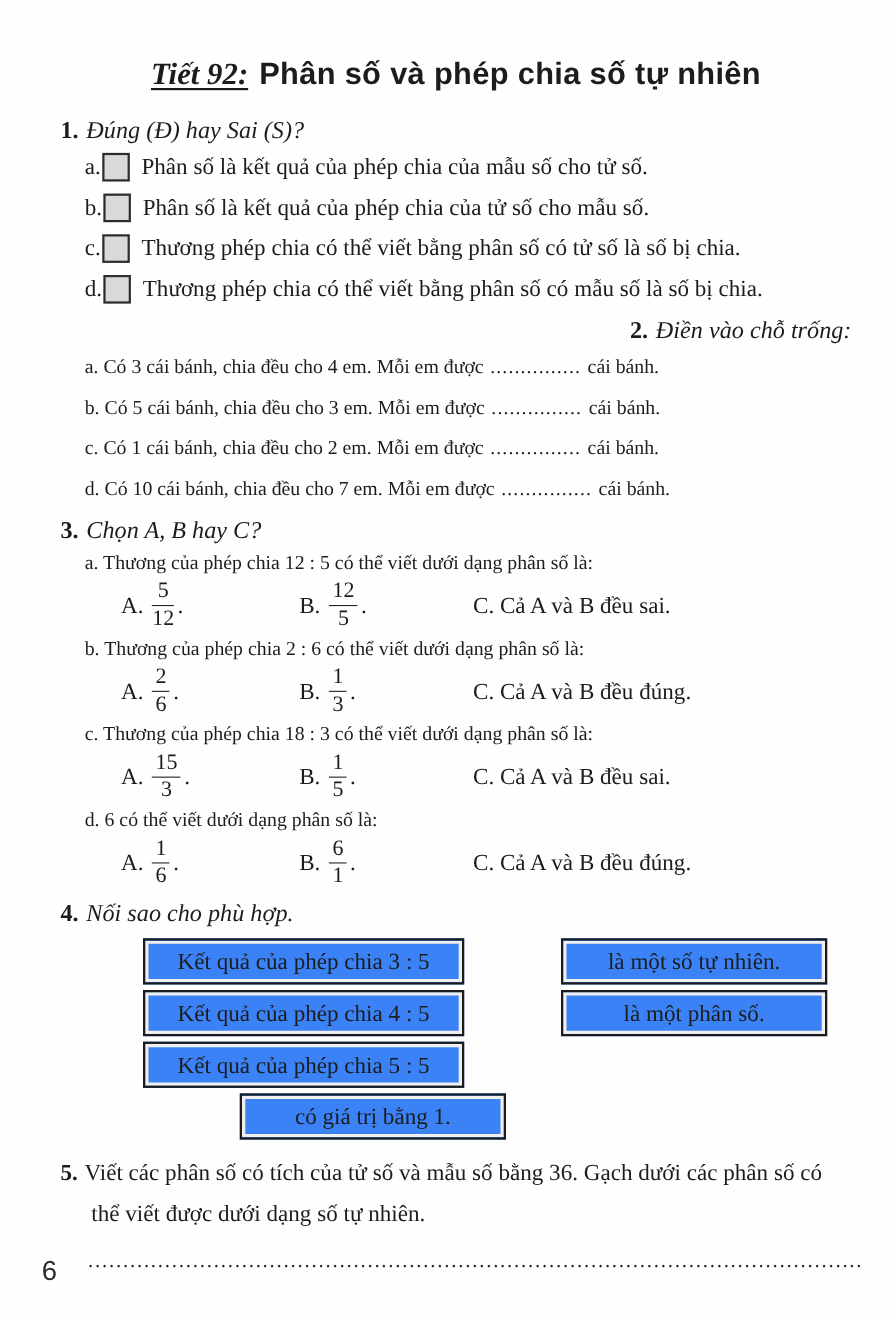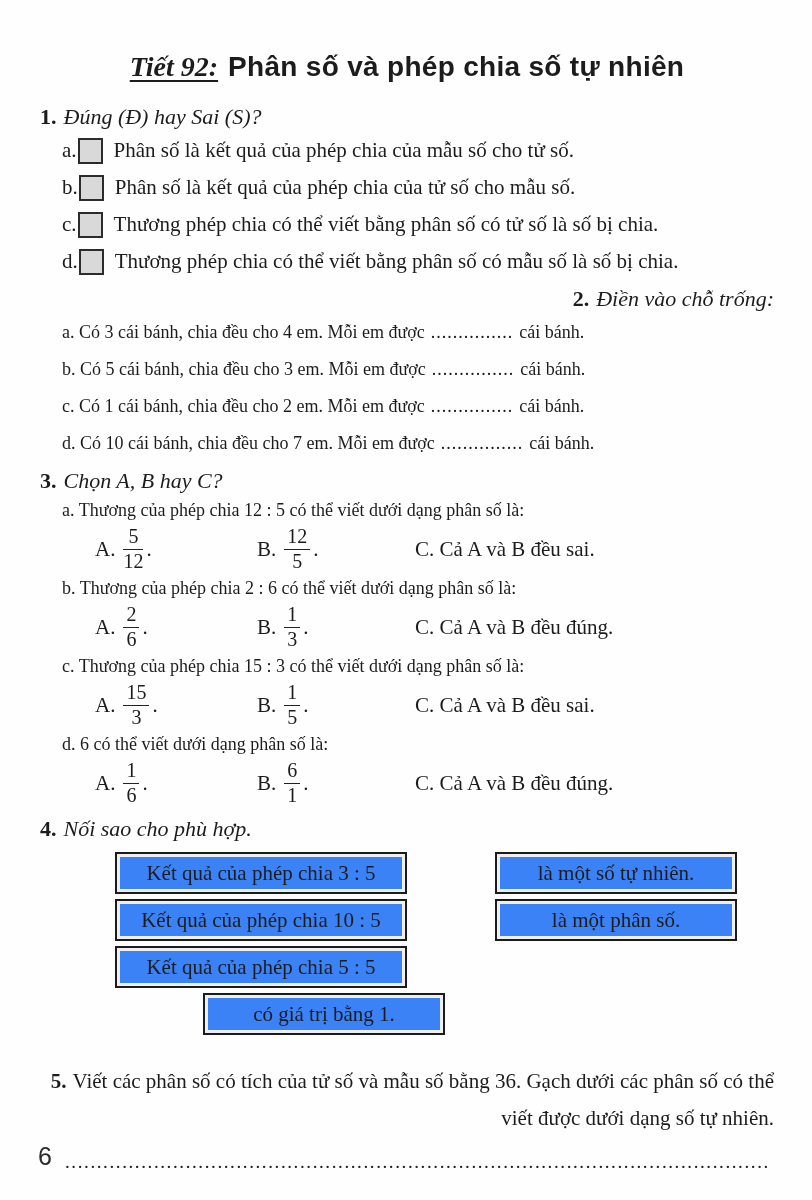--- a/index.html
+++ b/index.html
@@ -3,21 +3,21 @@
 <meta charset="utf-8">
 <style>
   html, body { margin: 0; padding: 0; background: #e8e8e8; }
   .page {
     position: relative;
     width: 812px;
     height: 1200px;
     margin: 0 auto;
     background: #fefefe;
     box-sizing: border-box;
-    padding: 0 38px 0 40px;
+    padding: 0 38px 0 55px;
     overflow: hidden;
     font-family: "Liberation Serif", "DejaVu Serif", serif;
     color: #1c1c1c;
   }
 
   
   .title { text-align: center; margin: 0; padding-top: 48px; font-size: 28px; line-height: 38px; white-space: nowrap; }
   .title-prefix {
     font-style: italic; font-weight: bold;
     text-decoration: underline;
@@ -73,21 +73,21 @@
     height: 42px; box-sizing: border-box;
     border: 2px solid #1b1b1b; background: #3b82f6;
     box-shadow: inset 0 0 0 3px #efefef;
     display: flex; align-items: center; justify-content: center;
     font-size: 21px; white-space: nowrap;
   }
   .match-left { width: 292px; }
   .match-right { width: 242px; margin-left: 88px; }
 
   
-  .ex5 { margin-top: 28px; font-size: 21px; line-height: 37px; padding-left: 28px; text-indent: -28px; text-align: right; }
+  .ex5 { margin-top: 12px; font-size: 21px; line-height: 37px; padding-left: 28px; text-indent: -28px; }
   .ex5 .ex-num { margin-right: 6px; }
 
   .answer-line {
     margin: 14px 0 0 25px; width: 702px;
     font-size: 19px; letter-spacing: 1.6px;
     white-space: nowrap; overflow: hidden; color: #222;
   }
 
   .page-number {
     position: absolute; left: 38px; top: 1142px;
@@ -197,21 +197,21 @@
           <span class="num">1</span>
           <span class="den">3</span>
         </span>
       <span class="frac-dot">.</span>
     </span>
     <span class="opt-c">C. Cả A và B đều đúng.</span>
   </div>
 
   <div class="mc-question">
     <span>c.</span>
-    <span>Thương của phép chia 15 : 3 có thể viết dưới dạng phân số là:</span>
+    <span>Thương của phép chia 18 : 3 có thể viết dưới dạng phân số là:</span>
   </div>
   <div class="mc-options">
     <span class="opt-a">
       <span class="opt-label">A.</span>
       <span class="frac">
           <span class="num">15</span>
           <span class="den">3</span>
         </span>
       <span class="frac-dot">.</span>
     </span>
@@ -253,21 +253,21 @@
   <div class="ex-header hdr-4">
     <span class="ex-num">4.</span><span class="ex-prompt">Nối sao cho phù hợp.</span>
   </div>
 
   <div class="match-area">
     <div class="match-row">
       <div class="match-box match-left">Kết quả của phép chia 3 : 5</div>
       <div class="match-box match-right">là một số tự nhiên.</div>
     </div>
     <div class="match-row">
-      <div class="match-box match-left">Kết quả của phép chia 10 : 5</div>
+      <div class="match-box match-left">Kết quả của phép chia 4 : 5</div>
       <div class="match-box match-right">là một phân số.</div>
     </div>
     <div class="match-row">
       <div class="match-box match-left">Kết quả của phép chia 5 : 5</div>
     </div>
     <div class="match-row">
       <div class="match-box match-right">có giá trị bằng 1.</div>
     </div>
   </div>
 

